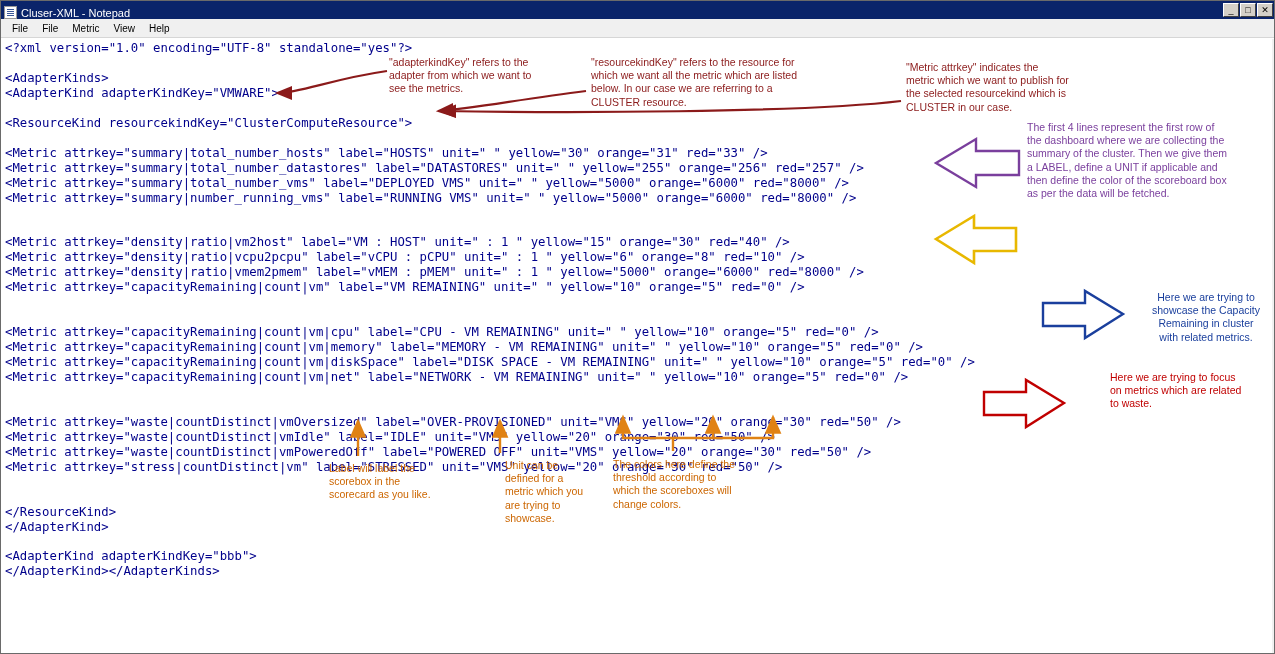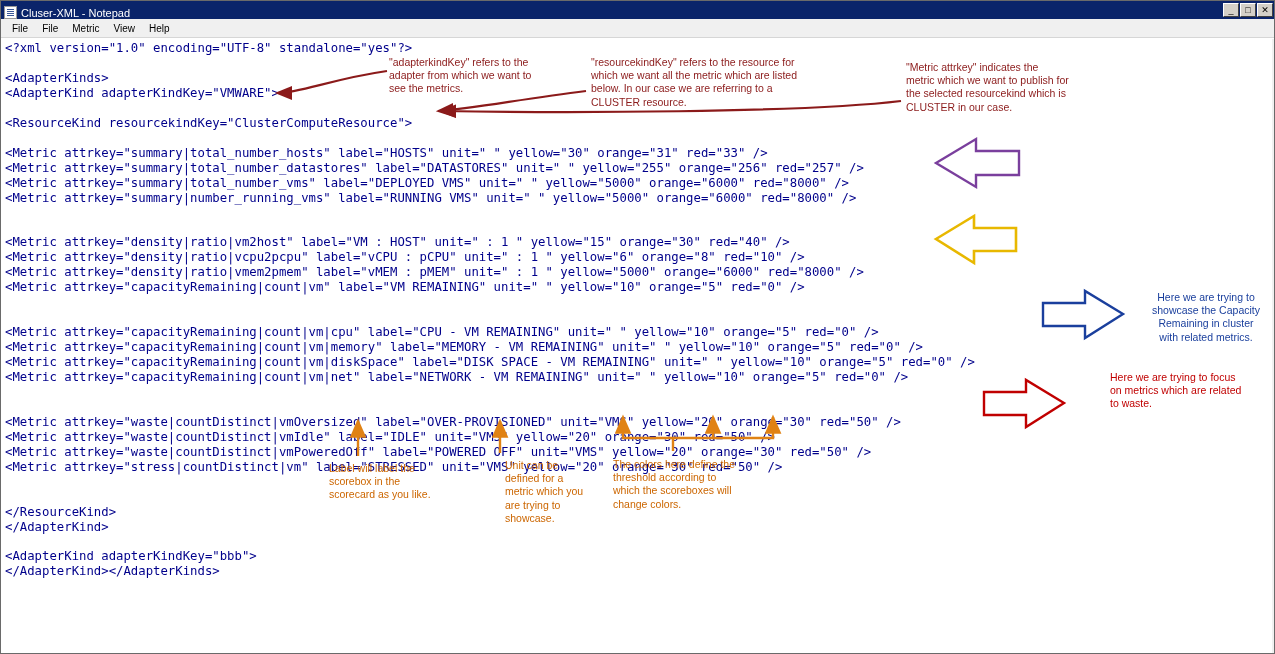--- a/index.html
+++ b/index.html
@@ -213,20 +213,26 @@
   <div class="anno maroon" style="left:590px; top:55px; width:230px;">"resourcekindKey" refers to the resource for
 which we want all the metric which are listed
 below. In our case we are referring to a
 CLUSTER resource.</div>
 
   <div class="anno maroon" style="left:905px; top:60px; width:215px;">"Metric attrkey" indicates the
 metric which we want to publish for
 the selected resourcekind which is
 CLUSTER  in our case.</div>
 
+  <div class="anno purple" style="left:1026px; top:120px; width:244px;">The first 4 lines represent the first row of
+the dashboard where we are collecting the
+summary of the cluster. Then we give them
+a LABEL, define a UNIT if applicable and
+then define the color of the scoreboard box
+as per the data will be fetched.</div>
 
 
   <div class="anno blue" style="left:1135px; top:290px; width:140px;text-align:center;">Here we are trying to
 showcase the Capacity
 Remaining in cluster
 with related metrics.</div>
 
   <div class="anno red" style="left:1073px; top:370px; width:190px;margin-left:36px;">Here we are trying to focus
 on metrics which are related
 to waste.</div>

